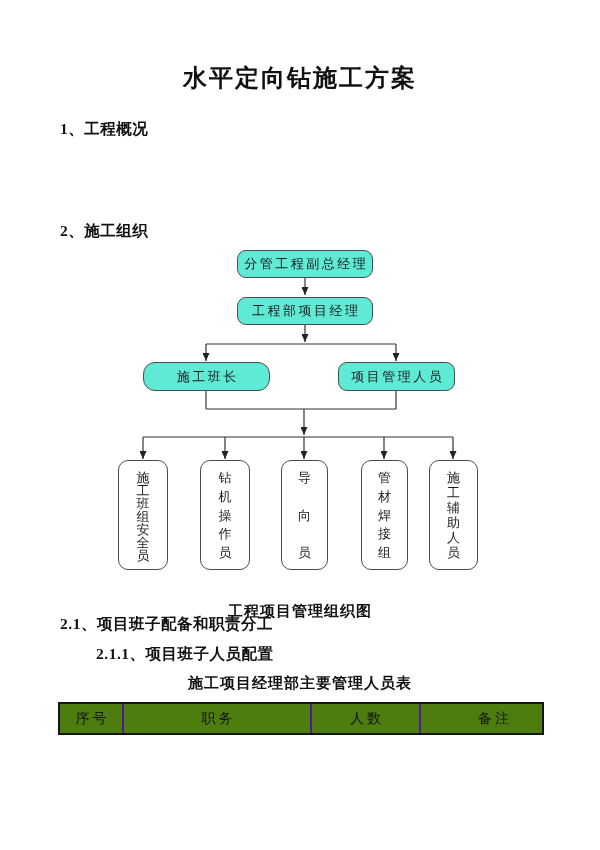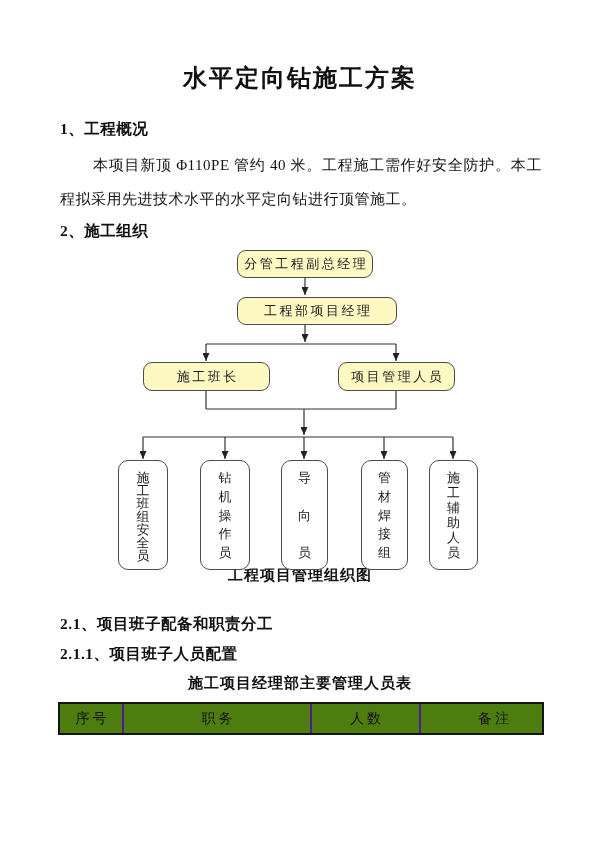--- a/index.html
+++ b/index.html
@@ -18,21 +18,21 @@
   .para{
     left:60px;right:58px;top:148px;
     font-size:15px;line-height:34px;text-align:justify;text-indent:2.2em;
     letter-spacing:0.5px;color:#141414;
   }
   .centered{
     left:0;right:0;text-align:center;font-weight:bold;font-size:15px;color:#111;letter-spacing:1px;
   }
   svg.connectors{position:absolute;left:0;top:0;z-index:0;}
   .obox{
-    position:absolute;z-index:1;background:#fef9c3;
+    position:absolute;z-index:1;background:#5eead4;
     border:1.4px solid #4c4c4c;border-radius:9px;
     display:flex;align-items:center;justify-content:center;
     font-size:13px;color:#1c1c1c;letter-spacing:2.5px;text-indent:2.5px;
     box-sizing:border-box;
   }
   .vbox{
     position:absolute;z-index:1;background:#fff;
     border:1.4px solid #4c4c4c;border-radius:10px;
     display:flex;flex-direction:column;align-items:center;justify-content:space-between;
     padding:10px 0;font-size:13px;color:#1c1c1c;box-sizing:border-box;
@@ -55,21 +55,20 @@
   .c-note{flex:1;padding-left:24px;}
 </style>
 </head>
 <body>
 
 <div class="page">
 
   <div class="abs doc-title">水平定向钻施工方案</div>
 
   <div class="abs heading" style="top:119px;">1、工程概况</div>
-  <div class="abs para">本项目新顶 Φ110PE 管约 40 米。工程施工需作好安全防护。本工程拟采用先进技术水平的水平定向钻进行顶管施工。</div>
 
   <div class="abs heading" style="top:221px;">2、施工组织</div>
 
   <div>
     <svg class="connectors" width="600" height="850">
       <defs>
         <marker id="arr" viewBox="0 0 8 7" refX="8" refY="3.5" markerWidth="8" markerHeight="7" orient="auto" markerUnits="userSpaceOnUse">
           <path d="M0,0 L8,3.5 L0,7 Z" fill="#222"></path>
         </marker>
       </defs>
@@ -86,22 +85,22 @@
         <line x1="143" y1="437" x2="453" y2="437"></line>
         <line x1="143" y1="437" x2="143" y2="459" marker-end="url(#arr)"></line>
         <line x1="225" y1="437" x2="225" y2="459" marker-end="url(#arr)"></line>
         <line x1="304" y1="437" x2="304" y2="459" marker-end="url(#arr)"></line>
         <line x1="384" y1="437" x2="384" y2="459" marker-end="url(#arr)"></line>
         <line x1="453" y1="437" x2="453" y2="459" marker-end="url(#arr)"></line>
       </g>
     </svg>
 
     <div class="obox" style="left:237px;top:250px;width:136px;height:28px;">分管工程副总经理</div>
-    <div class="obox" style="left:237px;top:297px;width:160px;height:28px;">工程部项目经理</div>
-    <div class="obox" style="left:143px;top:362px;width:127px;height:29px;">施工班长</div>
+    <div class="obox" style="left:237px;top:297px;width:136px;height:28px;">工程部项目经理</div>
+    <div class="obox" style="left:143px;top:362px;width:127px;height:29px;border-radius:12px;">施工班长</div>
     <div class="obox" style="left:338px;top:362px;width:117px;height:29px;">项目管理人员</div>
 
     <div class="vbox" style="left:118px;top:460px;width:50px;height:110px;">
         <span>施</span>
         <span>工</span>
         <span>班</span>
         <span>组</span>
         <span>安</span>
         <span>全</span>
         <span>员</span>
@@ -127,25 +126,25 @@
       </div>
     <div class="vbox" style="left:429px;top:460px;width:49px;height:110px;">
         <span>施</span>
         <span>工</span>
         <span>辅</span>
         <span>助</span>
         <span>人</span>
         <span>员</span>
       </div>
 
-    <div class="abs centered" style="top:566px;">工程项目管理组织图</div>
+    <div class="abs centered" style="top:602px;">工程项目管理组织图</div>
   </div>
 
   <div class="abs heading" style="top:614px;">2.1、项目班子配备和职责分工</div>
-  <div class="abs heading" style="top:644px;">2.1.1、项目班子人员配置</div>
+  <div class="abs heading" style="top:644px;margin-left:36px;">2.1.1、项目班子人员配置</div>
 
   <div class="abs centered" style="top:674px;">施工项目经理部主要管理人员表</div>
 
   <div class="tbl">
     <div class="cell c-no">序号</div>
     <div class="cell c-job">职务</div>
     <div class="cell c-count">人数</div>
     <div class="cell c-note">备注</div>
   </div>
 

